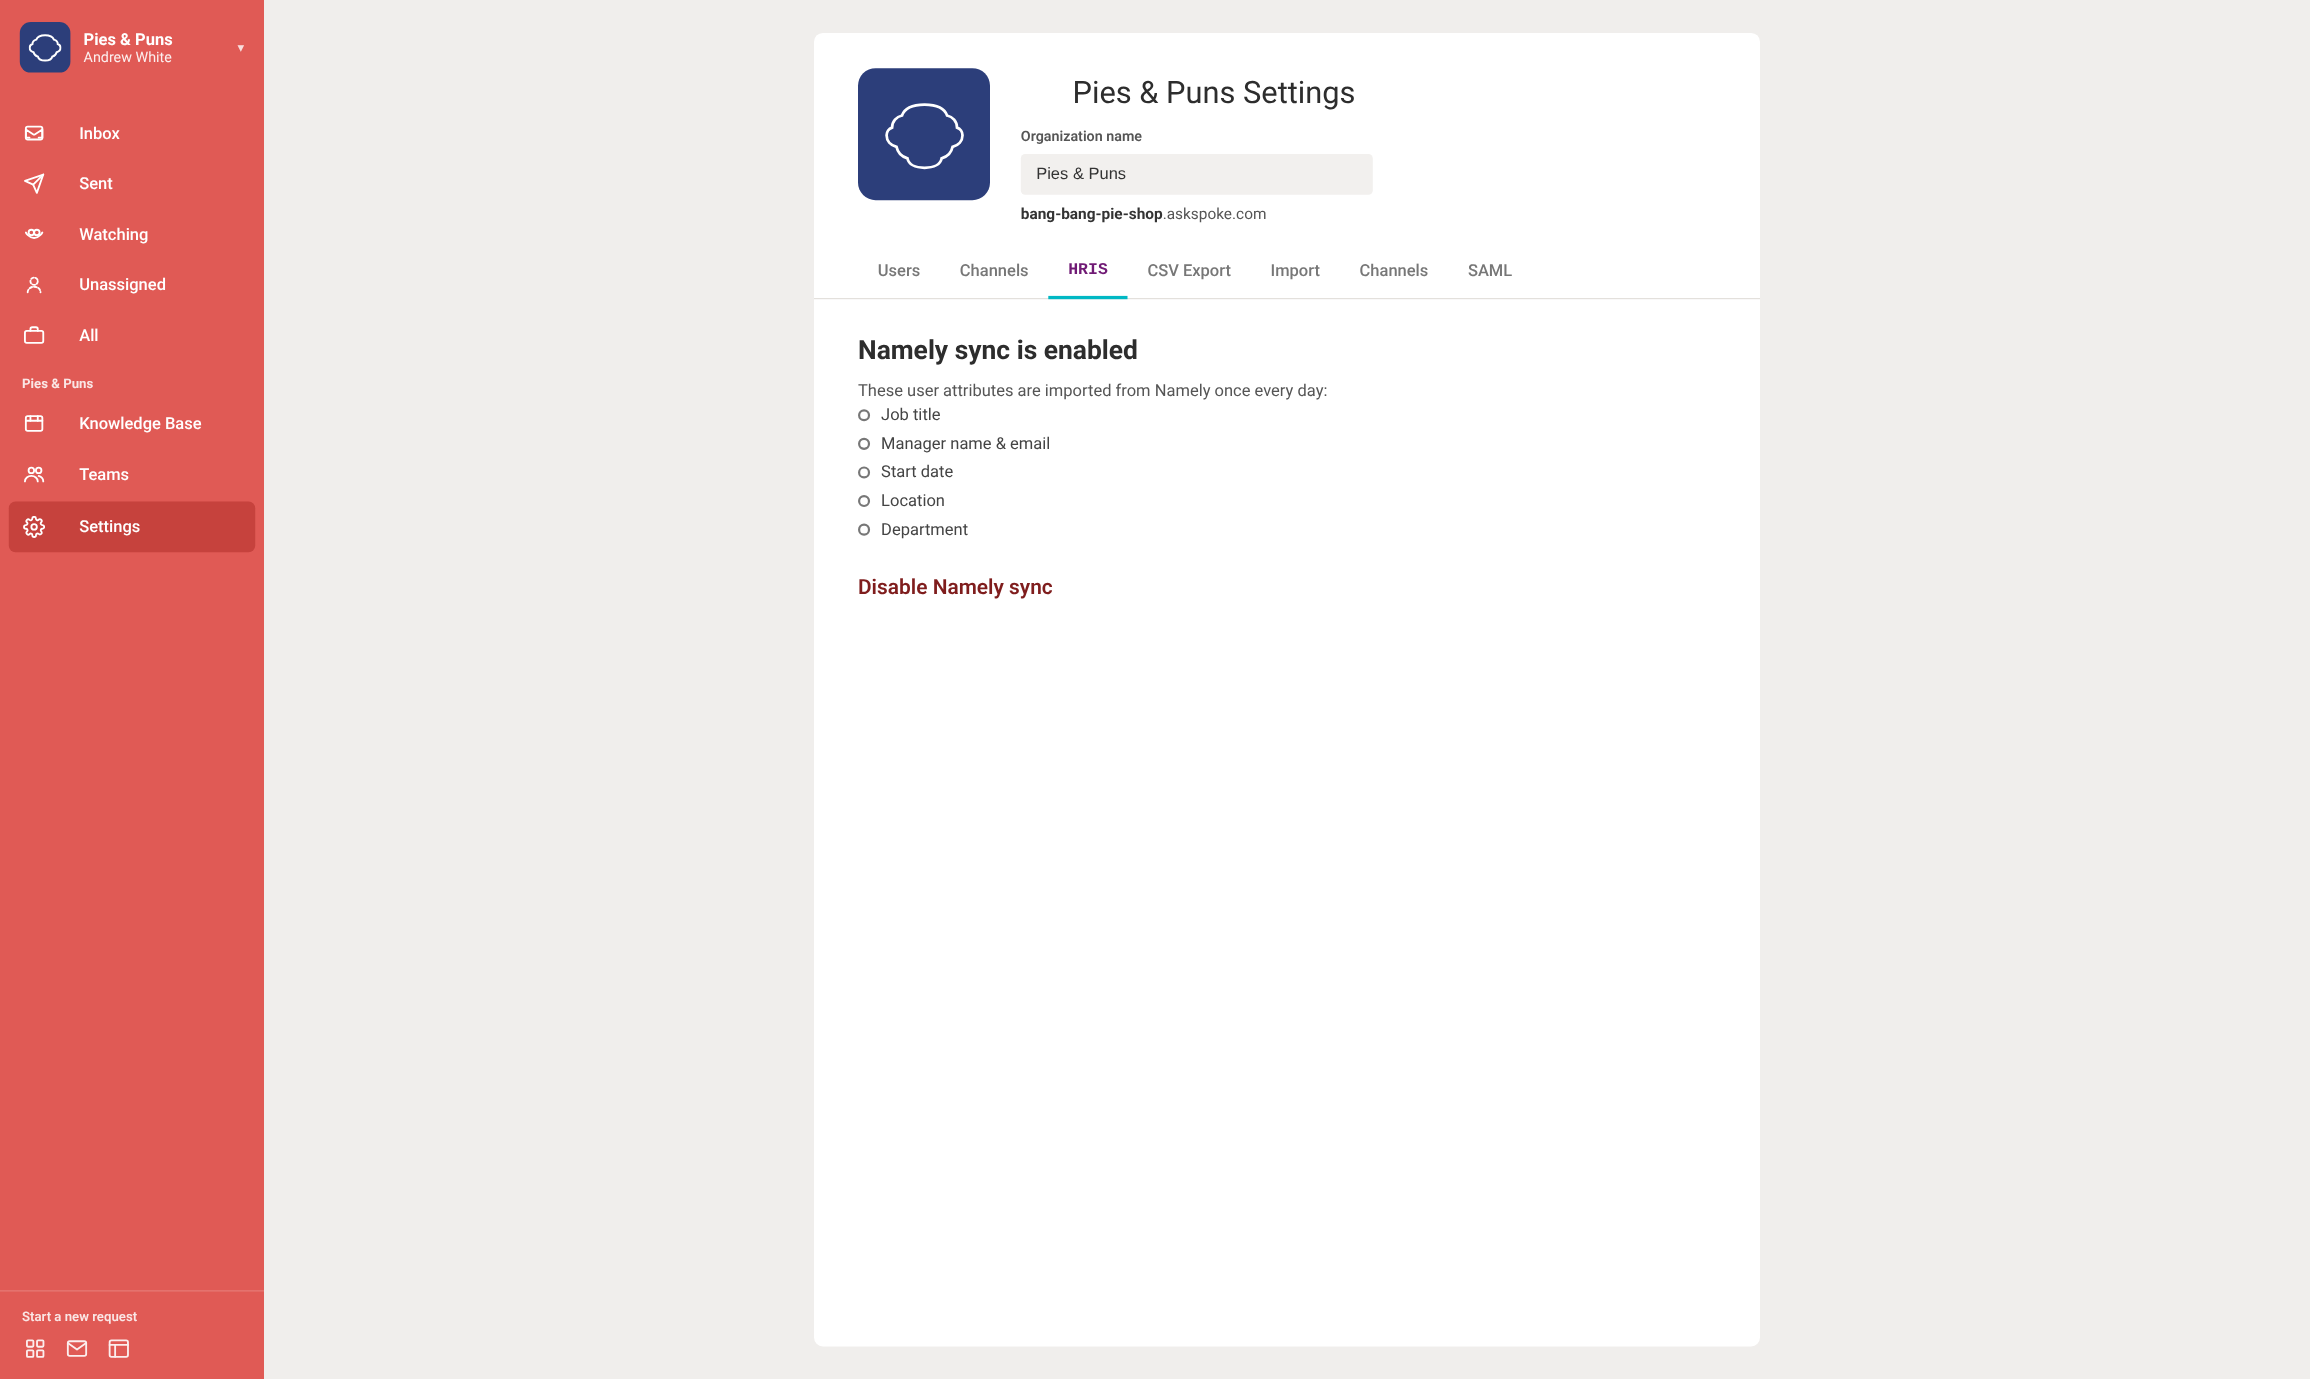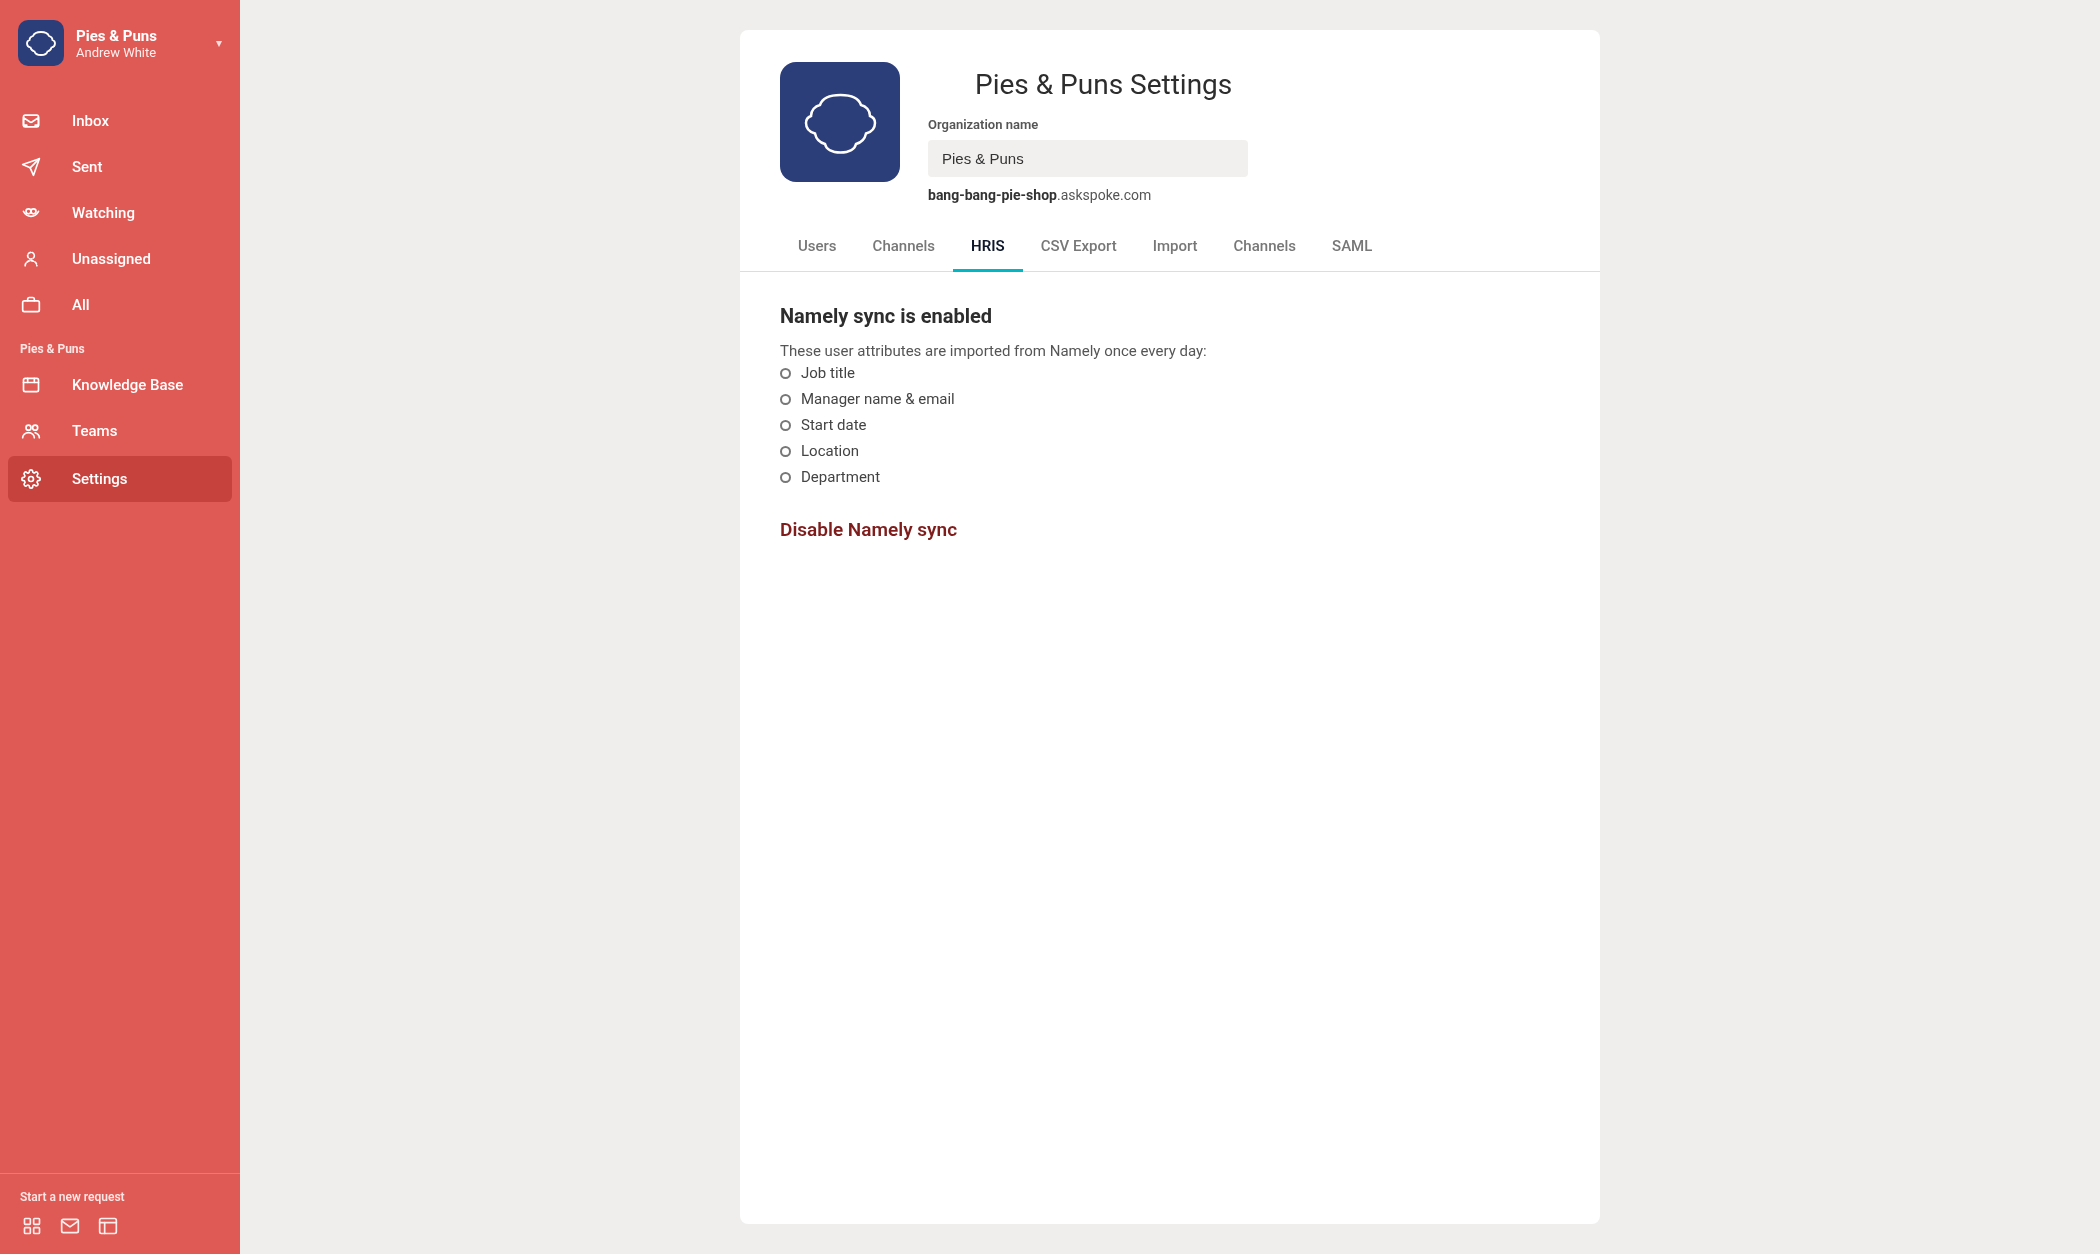--- a/index.html
+++ b/index.html
@@ -234,32 +234,33 @@
       color: #777;
       cursor: pointer;
       border-bottom: 3px solid transparent;
       margin-bottom: -1px;
       font-weight: 500;
       white-space: nowrap;
       text-align: center;
     }
 
     .tab-item.active {
-      color: #0f172a;
+      color: #701a75;
       border-bottom-color: #00b8c4;
       font-weight: 600;
+      font-family: Liberation Mono, monospace;
     }
 
     
     .tab-content {
       padding: 32px 40px;
     }
 
     .hris-title {
-      font-size: 20px;
+      font-size: 24px;
       font-weight: 700;
       color: #2d2d2d;
       margin-bottom: 14px;
     }
 
     .hris-description {
       font-size: 15px;
       color: #555;
     }
 

